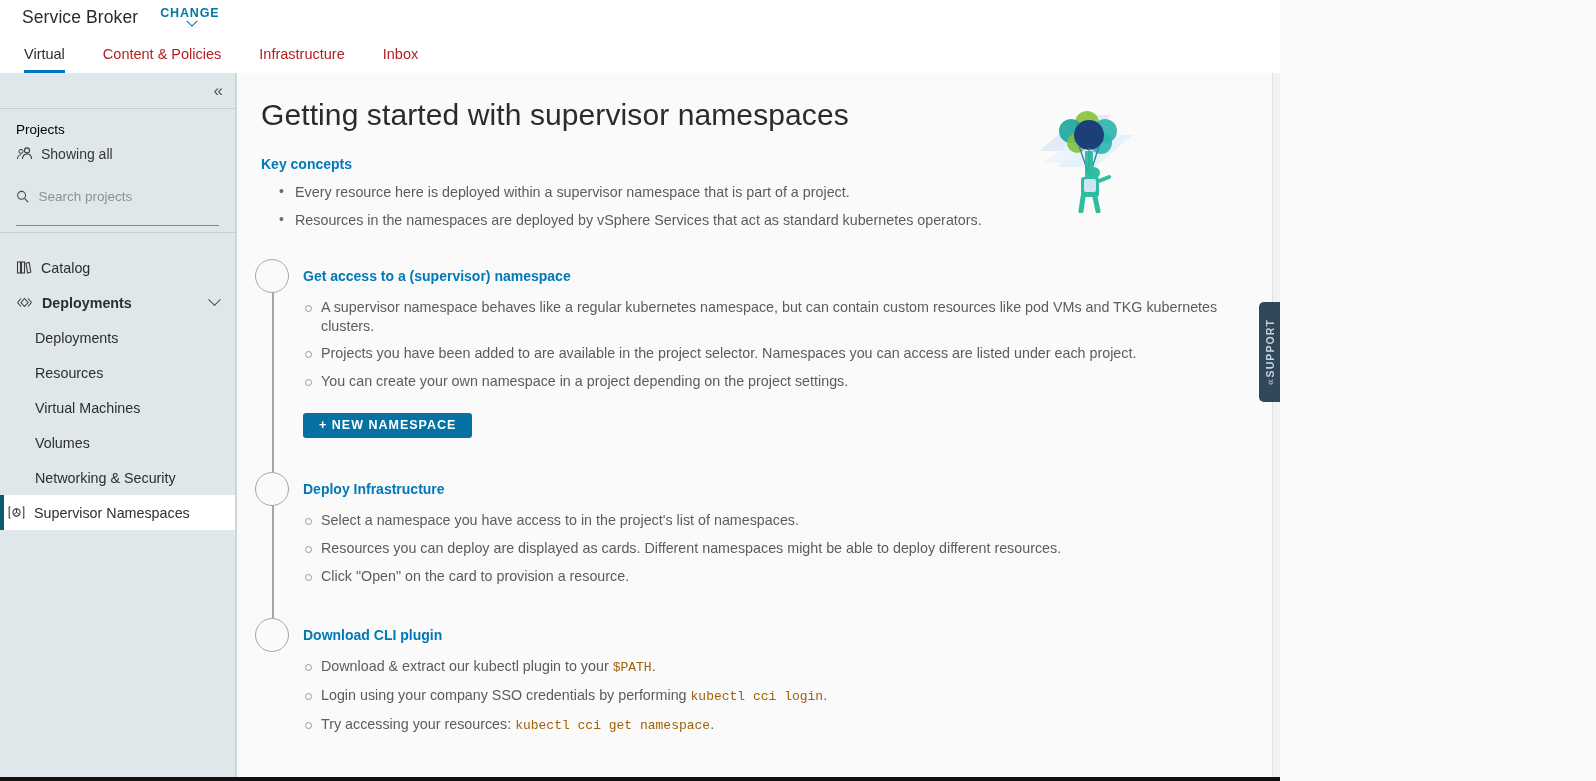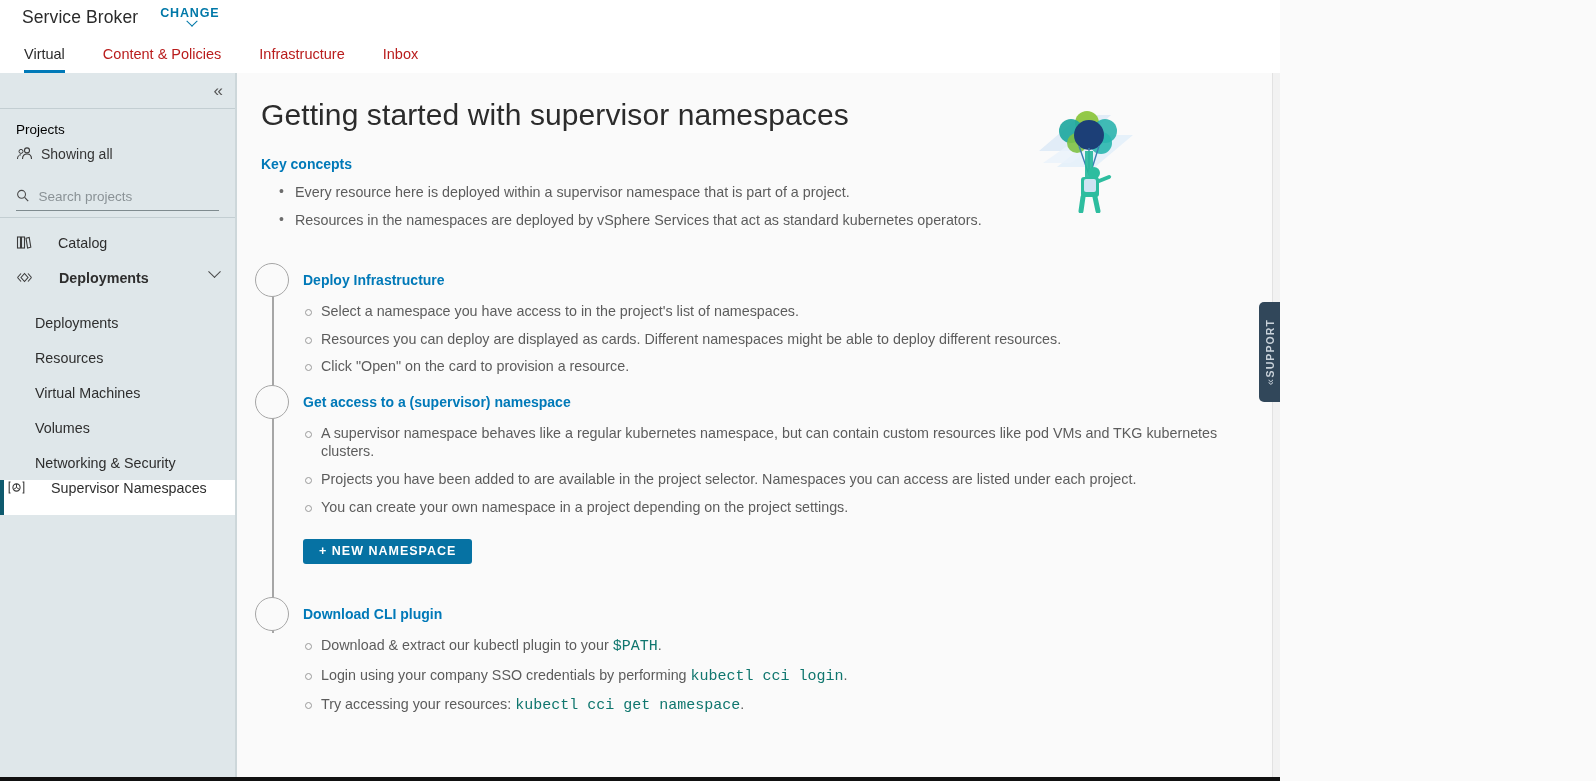--- a/index.html
+++ b/index.html
@@ -58,32 +58,32 @@
     font-size: 17px; color: #565656; line-height: 1; letter-spacing: -2px;
   }
   .sb-divider { height: 1px; background: #c3ced2; }
   .sb-projects { padding: 13px 0 6px 0; }
   .sb-proj-label { font-size: 13.5px; color: #000000; padding: 0 0 9px 16px; }
   .sb-showing {
     display: flex; align-items: flex-start; gap: 8px; padding: 0 0 0 16px;
     font-size: 14px; color: #353535; cursor: pointer; height: 22px;
   }
   .sb-search {
-    margin: 20px 16px 0 16px; display: flex; align-items: flex-start; gap: 7px;
-    border-bottom: 1px solid #7f8b8f; padding-bottom: 5px;
+    margin: 20px 16px 0 16px; display: flex; align-items: center; gap: 7px;
+    border-bottom: 1px solid #7f8b8f; padding-bottom: 20px;
   }
   .sb-search input {
     border: none; outline: none; background: transparent;
     font-family: inherit; font-size: 13.5px; color: #3d3d3d; width: 100%;
   }
   .sb-search input::placeholder { color: #8a9296; }
 
   .sb-nav { padding-top: 17px; }
   .nav-item {
-    display: flex; gap: 26px; height: 35px;
+    display: flex; align-items: center; gap: 9px; height: 35px;
     padding-left: 16px; font-size: 14.3px; color: #2e2e2e; cursor: pointer;
     position: relative;
   }
   .nav-item.bold { font-weight: bold; }
   .nav-item .chev-d {
     position: absolute; right: 16px; width: 9px; height: 9px;
     border-right: 1.6px solid #4a4a4a; border-bottom: 1.6px solid #4a4a4a;
     transform: rotate(45deg) translate(-2px,-2px);
   }
   .nav-sub {
@@ -135,21 +135,21 @@
   .step-list { margin: 14px 0 0 0; padding: 0; list-style: none; }
   .step-list li {
     position: relative; font-size: 14.3px; color: #5c5c5c;
     padding-left: 18px; margin-bottom: 9px; line-height: 1.3;
   }
   .step-list li::before {
     content: ""; position: absolute; left: 2px; top: 7px;
     width: 5px; height: 5px; border: 1px solid #9a9a9a; border-radius: 50%;
   }
   code, .mono {
-    font-family: "Liberation Mono", monospace; font-size: 15px; color: #0f766e;
+    font-family: "Liberation Mono", monospace; font-size: 13px; color: #a16207;
   }
   .btn-primary {
     margin-top: 14px; display: inline-block; background: #0672a3; color: #fff;
     border: none; font-family: inherit; font-size: 12.5px; font-weight: bold;
     letter-spacing: 1px; padding: 0 16px; height: 25px; line-height: 25px;
     border-radius: 3px; cursor: pointer;
   }
 
   
   .illus { position: absolute; top: 20px; left: 800px; width: 120px; height: 120px; }
@@ -298,41 +298,41 @@
     <div class="key-concepts-link">Key concepts</div>
 
     <ul class="kc-list">
       <li>Every resource here is deployed within a supervisor namespace that is part of a project.</li>
       <li>Resources in the namespaces are deployed by vSphere Services that act as standard kubernetes operators.</li>
     </ul>
 
     <div class="timeline">
       <div class="tl-line" style="height:352px;"></div>
 
-      <div class="step" style="margin-top:34px;">
-        <div class="step-dot"></div>
-        <div class="step-title">Deploy Infrastructure</div>
-        <ul class="step-list">
-          <li>Select a namespace you have access to in the project's list of namespaces.</li>
-          <li>Resources you can deploy are displayed as cards. Different namespaces might be able to deploy different resources.</li>
-          <li>Click "Open" on the card to provision a resource.</li>
-        </ul>
-      </div>
-
       <div class="step">
         <div class="step-dot"></div>
         <div class="step-title">Get access to a (supervisor) namespace</div>
         <ul class="step-list">
           <li>A supervisor namespace behaves like a regular kubernetes namespace, but can contain custom resources like pod VMs and TKG kubernetes clusters.</li>
           <li>Projects you have been added to are available in the project selector. Namespaces you can access are listed under each project.</li>
           <li>You can create your own namespace in a project depending on the project settings.</li>
         </ul>
         <button class="btn-primary">+ NEW NAMESPACE</button>
       </div>
 
+      <div class="step" style="margin-top:34px;">
+        <div class="step-dot"></div>
+        <div class="step-title">Deploy Infrastructure</div>
+        <ul class="step-list">
+          <li>Select a namespace you have access to in the project's list of namespaces.</li>
+          <li>Resources you can deploy are displayed as cards. Different namespaces might be able to deploy different resources.</li>
+          <li>Click "Open" on the card to provision a resource.</li>
+        </ul>
+      </div>
+
       <div class="step" style="margin-top:33px;">
         <div class="step-dot"></div>
         <div class="step-title">Download CLI plugin</div>
         <ul class="step-list">
           <li><span>Download &amp; extract our kubectl plugin to your </span><code>$PATH</code><span>.</span></li>
           <li><span>Login using your company SSO credentials by performing </span><code>kubectl cci login</code><span>.</span></li>
           <li><span>Try accessing your resources: </span><code>kubectl cci get namespace</code><span>.</span></li>
         </ul>
       </div>
     </div>

